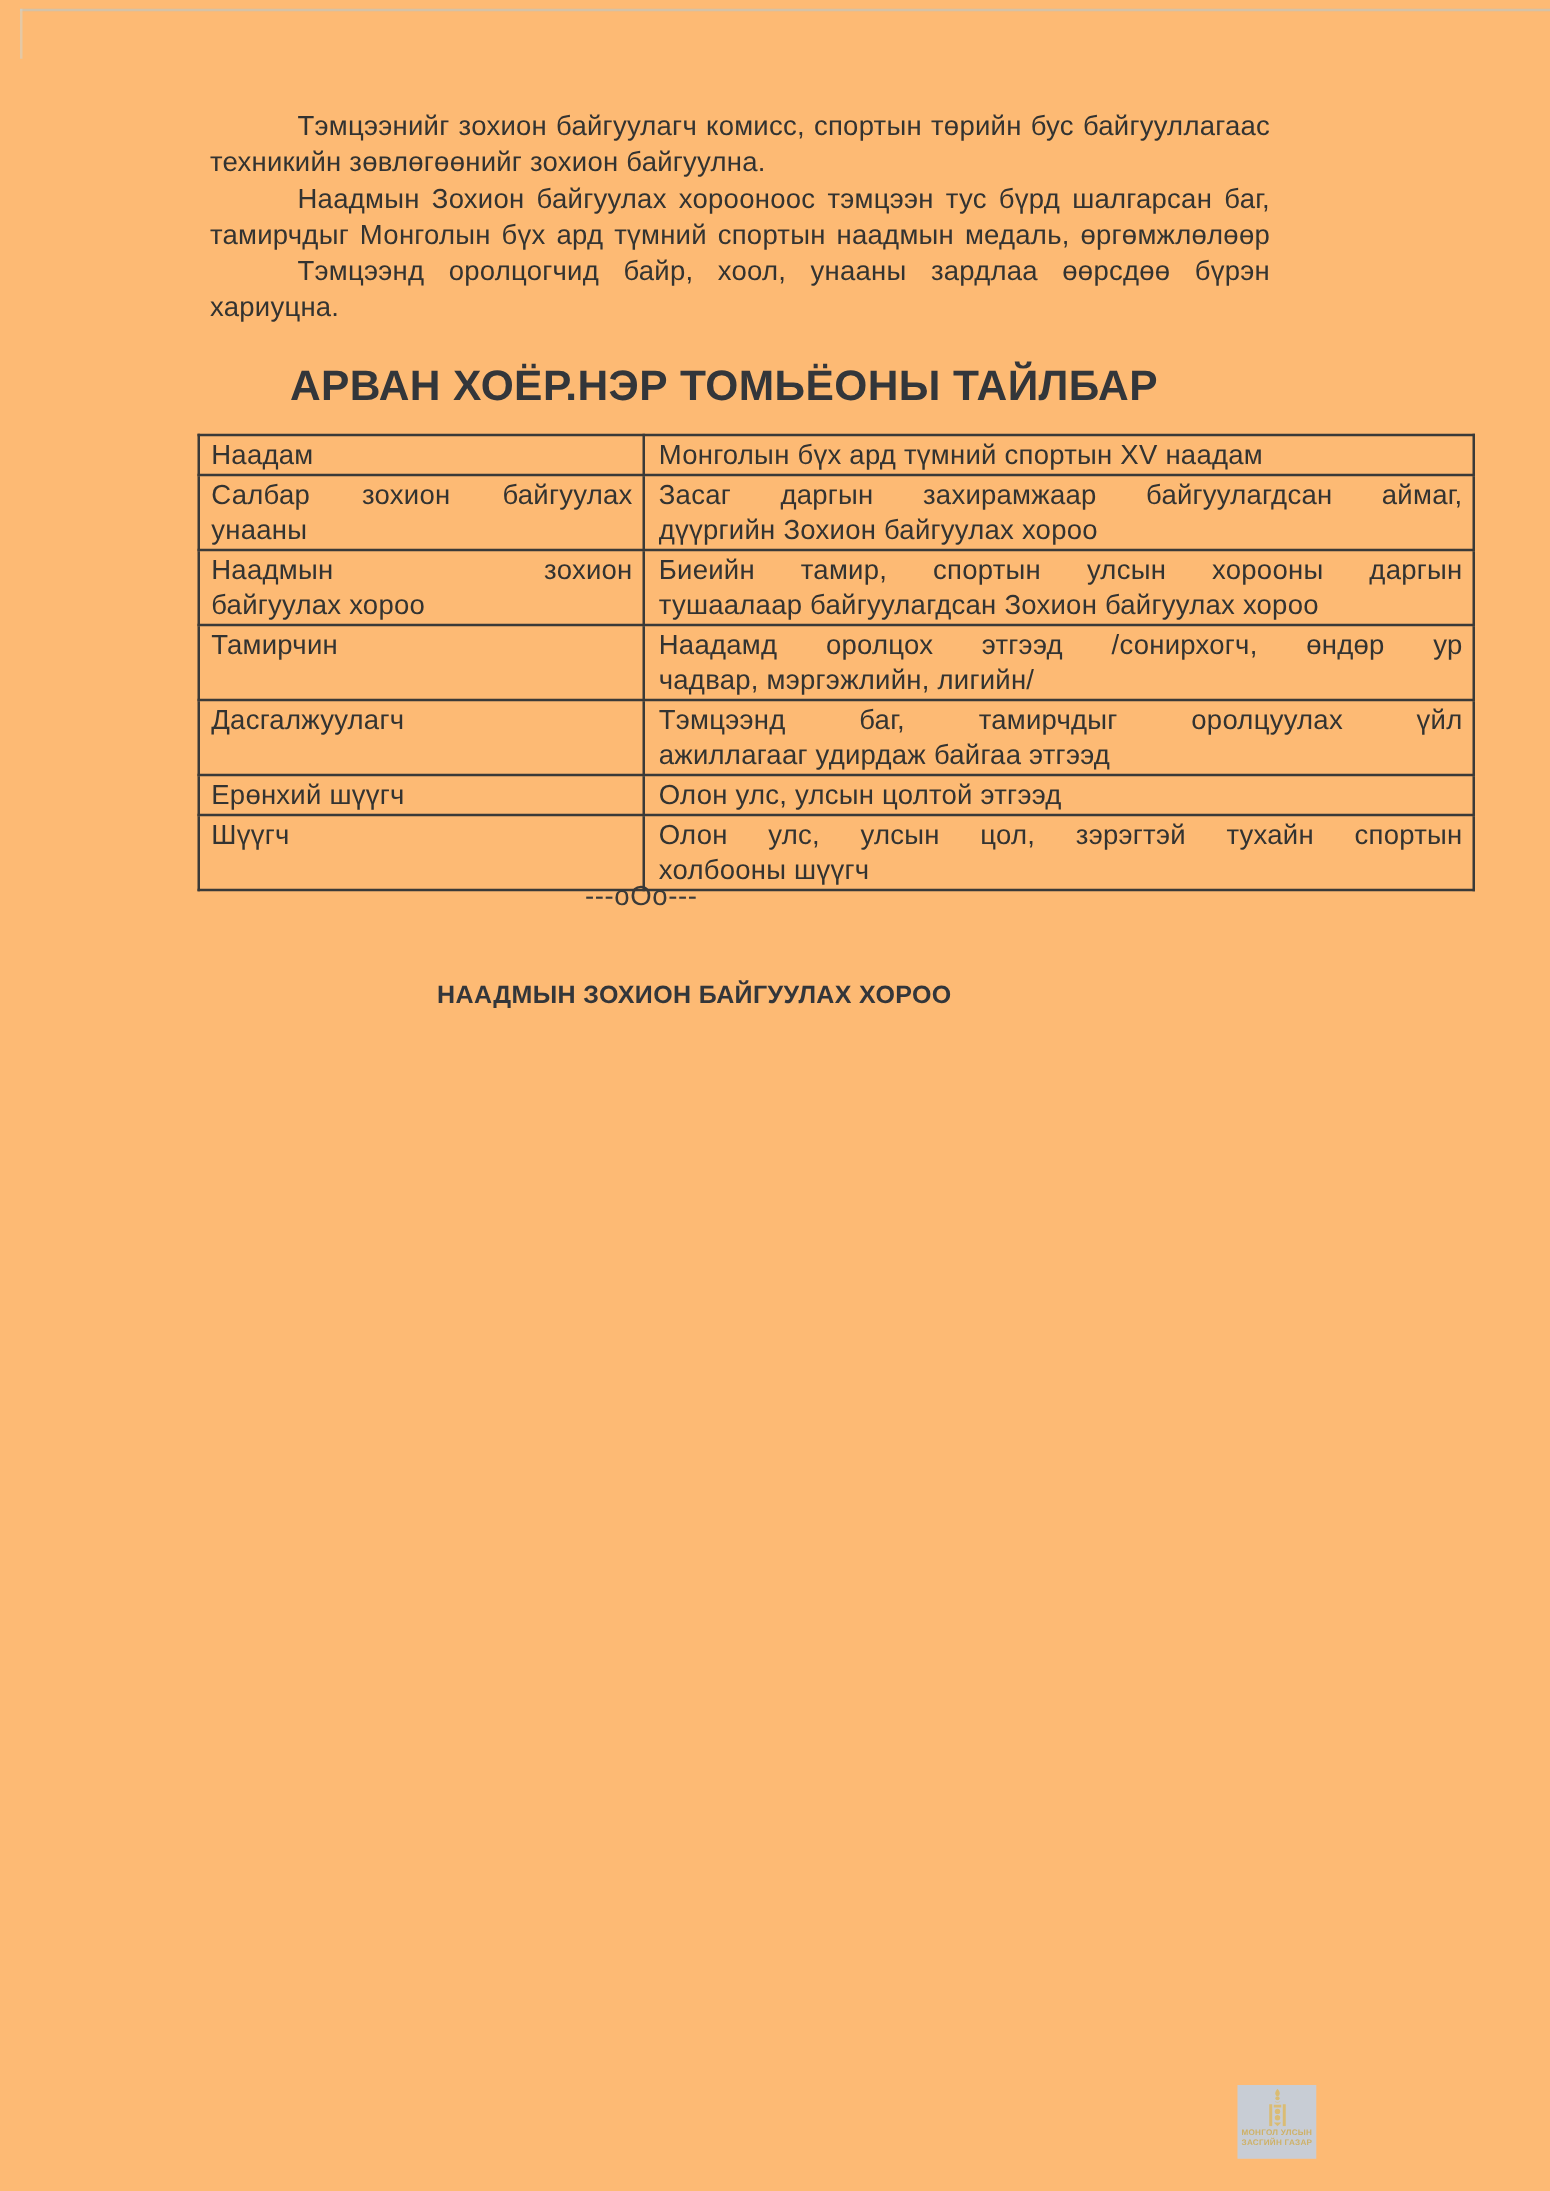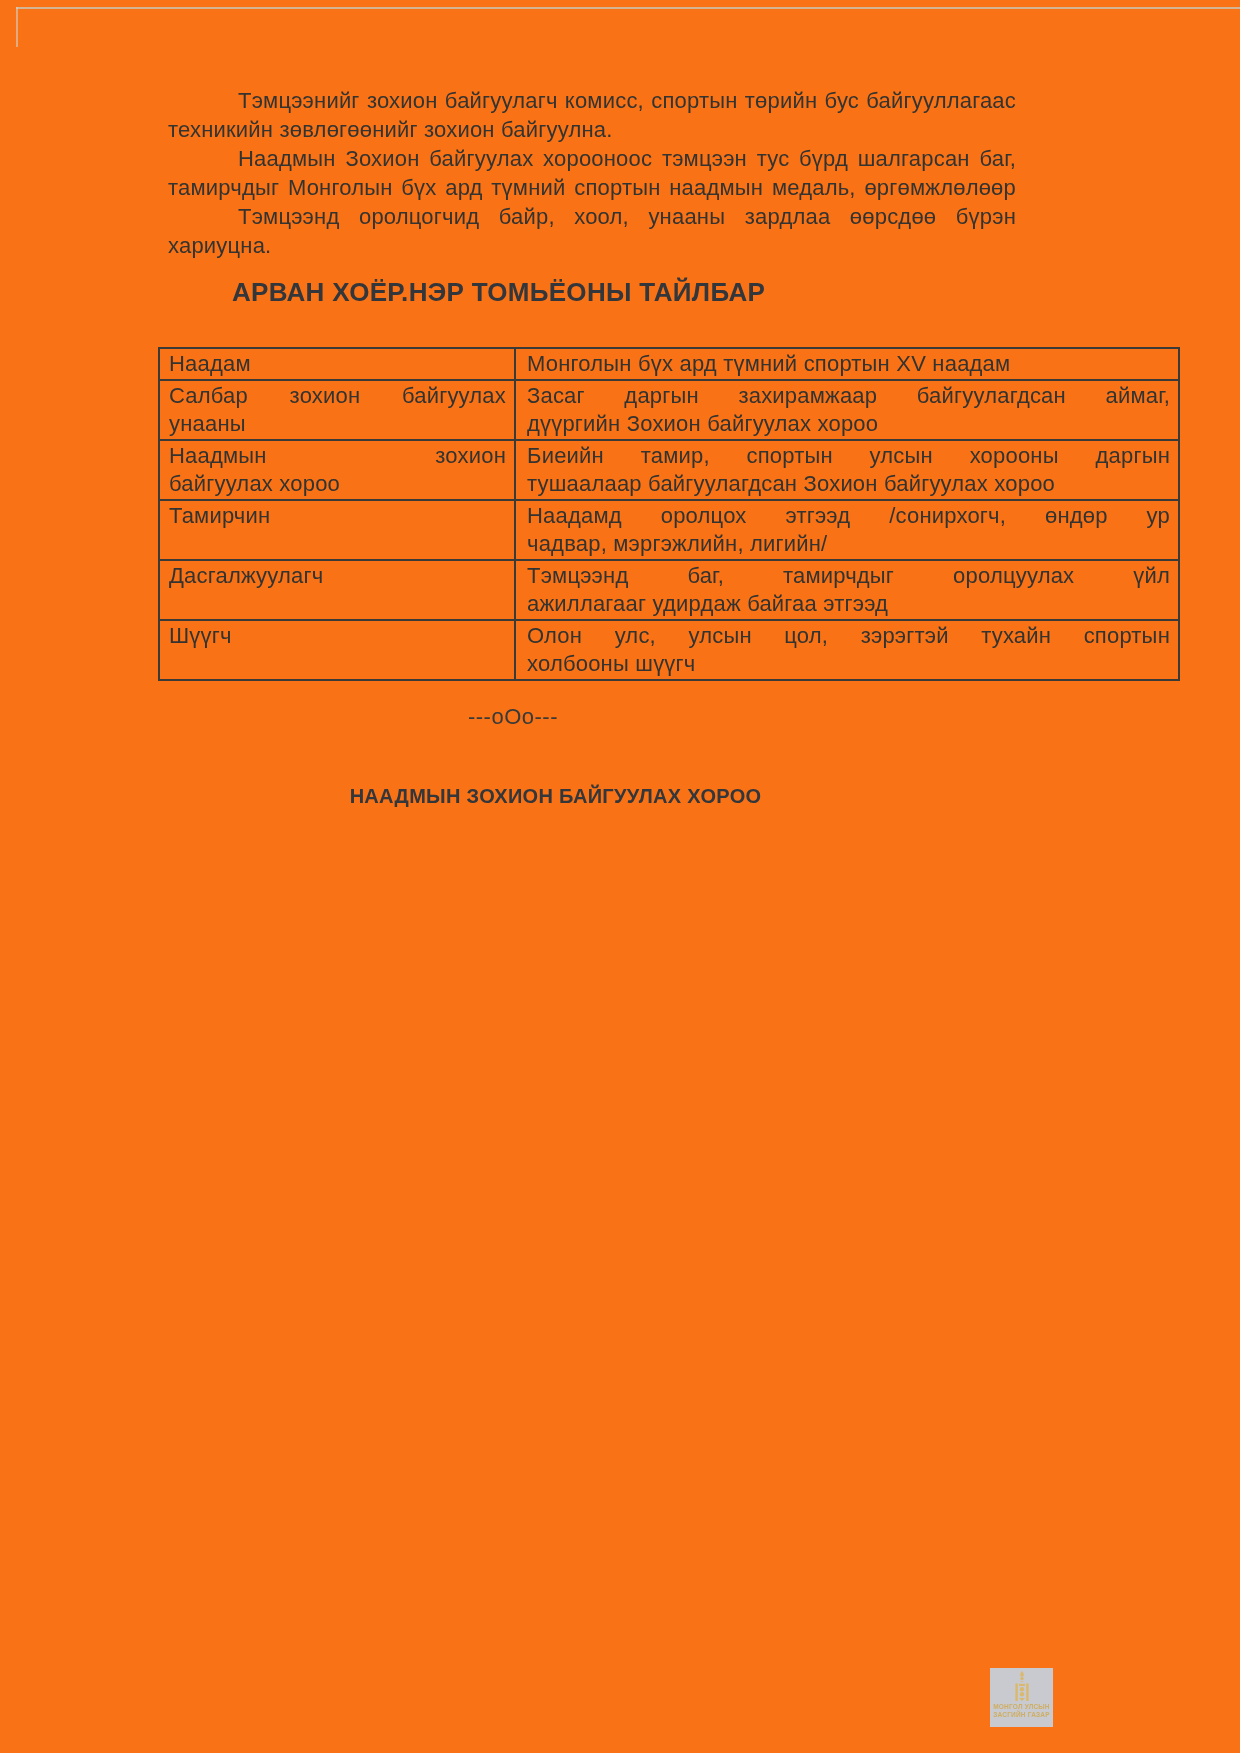--- a/index.html
+++ b/index.html
@@ -1,20 +1,20 @@
 <!DOCTYPE html>
 <html><head>
 <meta charset="utf-8">
 <style>
   html,body { margin:0; padding:0; background:#e8e8e6; }
   .page {
     position:relative;
     width:1240px; height:1753px;
     margin:0 auto;
-    background:#f97316;
+    background:#fdba74;
     font-family:"Liberation Sans", sans-serif;
     color:#333331;
     overflow:hidden;
   }
   
   .scan-edge-top {
     position:absolute; top:7px; left:16px; right:0; height:2px;
     background:#c9c4b4; opacity:.8;
   }
   .scan-edge-left {
@@ -27,22 +27,22 @@
     position:absolute; left:168px; top:86px; width:848px;
     font-size:22px; line-height:29px;
     letter-spacing:.2px;
   }
   .pline { text-align:justify; text-align-last:justify; }
   .pline.last { text-align-last:left; }
   .pline.first { text-indent:70px; }
 
   
   .section-heading {
-    position:absolute; left:232px; top:277px;
-    font-size:26px; font-weight:bold; letter-spacing:.3px;
+    position:absolute; left:232px; top:290px;
+    font-size:34px; font-weight:bold; letter-spacing:.3px;
     color:#33363a;
   }
 
   
   .terms-table {
     position:absolute; left:158px; top:347px;
     width:980px;
     border-collapse:collapse;
     table-layout:fixed;
     font-size:22px;
@@ -157,20 +157,28 @@
           <td>
             <div class="cline first last">Дасгалжуулагч</div>
           </td>
           <td>
             <div class="cline first">Тэмцээнд баг, тамирчдыг оролцуулах үйл</div>
             <div class="cline last">ажиллагааг удирдаж байгаа этгээд</div>
           </td>
         </tr>
         <tr>
           <td>
+            <div class="cline first last">Ерөнхий шүүгч</div>
+          </td>
+          <td>
+            <div class="cline first last">Олон улс, улсын цолтой этгээд</div>
+          </td>
+        </tr>
+        <tr>
+          <td>
             <div class="cline first last">Шүүгч</div>
           </td>
           <td>
             <div class="cline first">Олон улс, улсын цол, зэрэгтэй тухайн спортын</div>
             <div class="cline last">холбооны шүүгч</div>
           </td>
         </tr>
       </tbody>
   </table>
 

